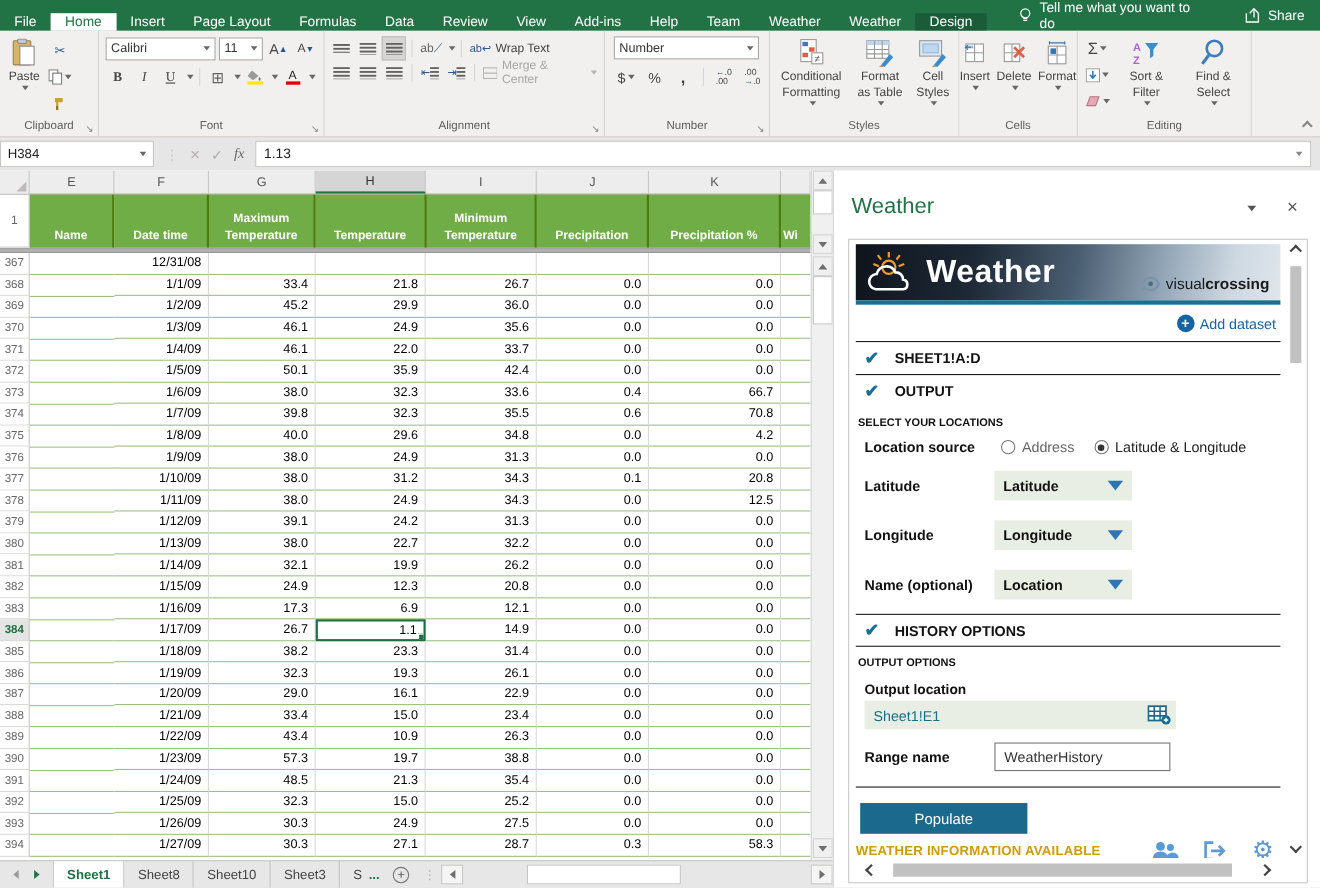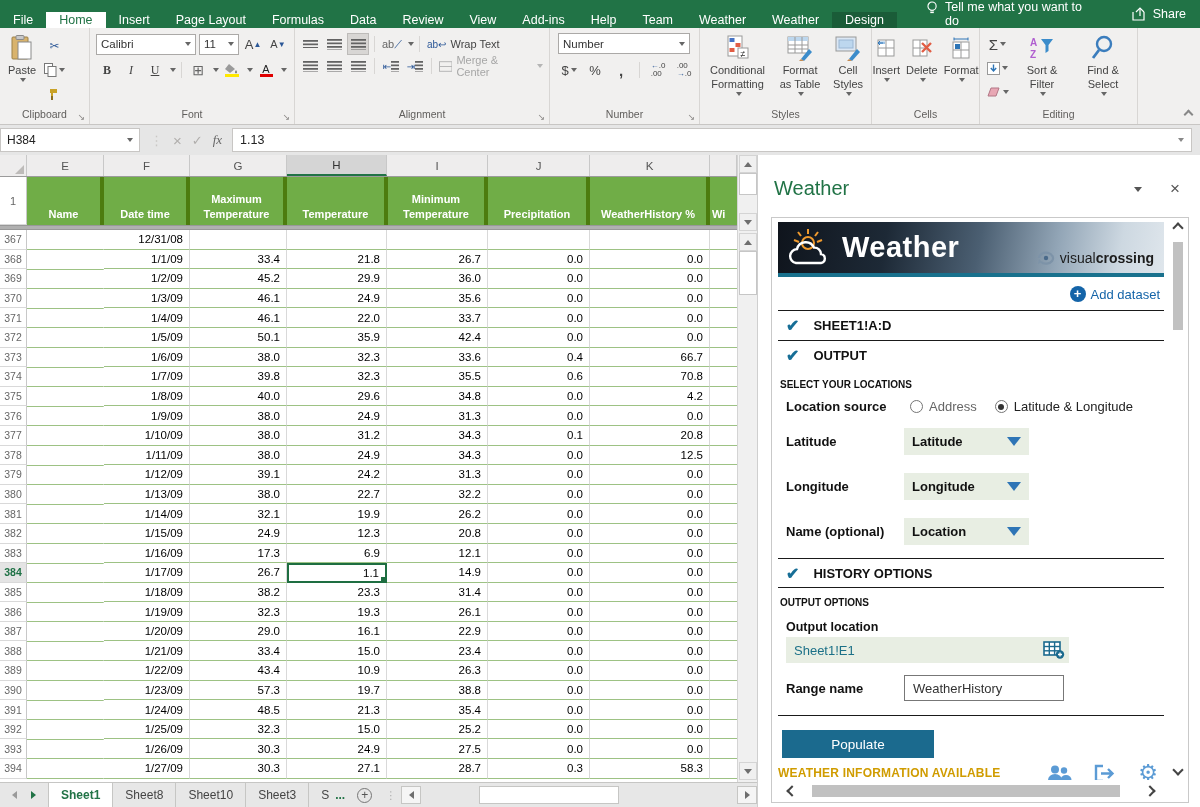--- a/index.html
+++ b/index.html
@@ -4,21 +4,21 @@
 <style>
   * { margin:0; padding:0; box-sizing:border-box; }
   body { font-family:"Liberation Sans", sans-serif; background:#e6e6e6; }
   .app { position:relative; width:1200px; height:807px; overflow:hidden; background:#e6e6e6; }
 
   
   .tabbar { position:absolute; left:0; top:0; width:1200px; height:28px; background:#217346; display:flex; align-items:stretch; color:#fff; font-size:12.5px; }
   .rtab { padding:0 13px; display:flex; align-items:center; cursor:pointer; white-space:nowrap;margin-top:12px; }
   .rtab.active { background:#fff; color:#217346; }
   .rtab.contextual { background:#1a5c38; }
-  .tellme { display:flex; gap:7px; padding:0 29px; }
+  .tellme { display:flex; align-items:center; gap:7px; padding:0 29px; }
   .tabbar-spacer { flex:1; }
   .share { display:flex; align-items:center; gap:6px; padding:0 14px; }
 
   
   .ribbon { position:absolute; left:0; top:28px; width:1200px; height:97px; background:#f1f0ef; border-bottom:1px solid #c8c6c4; display:flex; }
   .rgroup { position:relative; display:flex; flex-direction:column; border-right:1px solid #d8d6d4; padding:3px 2px 0 2px; }
   .rgroup-content { flex:1; display:flex; align-items:flex-start; }
   .rgroup-label { height:17px; text-align:center; font-size:10.5px; color:#605e5c; line-height:15px; position:relative; }
   .launcher { position:absolute; right:2px; bottom:2px; font-size:9px; color:#8a8886; line-height:9px; cursor:pointer; }
   .bigbtn { display:flex; flex-direction:column; align-items:center; justify-content:flex-start; padding:3px 6px; font-size:11px; color:#444; text-align:center; line-height:1.25; cursor:pointer; }
@@ -45,21 +45,21 @@
   
   .gridwrap { position:absolute; left:0; top:155px; width:757px; height:627px; background:#fff; }
   .gridinner { position:absolute; left:0; top:0; width:737px; height:627px; overflow:hidden; }
   .colhdr { display:flex; height:22px; background:#eeeded; border-bottom:1px solid #9b9b9b; }
   .corner { width:27px; border-right:1px solid #c8c8c8; position:relative; background:#eeeded; }
   .corner:after { content:""; position:absolute; right:2px; bottom:2px; border-left:9px solid transparent; border-bottom:9px solid #bdbbb9; }
   .colcell { display:flex; align-items:center; justify-content:center; font-size:11.5px; color:#555; border-right:1px solid #c8c8c8; }
   .colcell.sel { background:#d5d5d5; border-bottom:2px solid #217346; color:#333; }
   .hdrrow { display:flex; height:48px; }
   .rowno { width:27px; display:flex; align-items:center; justify-content:center; font-size:11px; color:#666; border-right:1px solid #c8c8c8; border-bottom:1px solid #d9d9d9; background:#fff; flex:none; }
-  .hcell { background:#6aa84f; background:#70ad47; color:#fff; font-weight:bold; font-size:11px; display:flex; align-items:flex-end; justify-content:center; text-align:center; line-height:1.35; padding:3px 2px; border-right:4px solid #4d7c0f; overflow:hidden; }
+  .hcell { background:#6aa84f; background:#70ad47; color:#fff; font-weight:bold; font-size:11px; display:flex; align-items:flex-end; justify-content:center; text-align:center; line-height:1.35; padding:3px 2px; border-right:2px solid #4d7c0f; overflow:hidden; }
   .splitbar { height:5px; background:#b0b0b0; border-top:1px solid #989898; border-bottom:1px solid #989898; }
   .drow { display:flex; height:19.6px; }
   .dcell { font-size:11.5px; color:#000; border-right:1px solid #d9d9d9; border-bottom:1px solid #9dc284; display:flex; align-items:center; overflow:hidden; white-space:nowrap; padding:0 6px; justify-content:flex-end; position:relative; }
   .dcell.txt { justify-content:flex-start; padding-left:4px;margin-top:19px; }
   .drow .rowno { font-size:10.5px; }
   .rowno.sel { background:#e4e4e4; color:#1e7145; font-weight:bold; }
   .dcell.selcell { border:2px solid #1e6e41; border-bottom:2px solid #1e6e41; }
   .dcell.selcell:after { content:""; position:absolute; right:-3px; bottom:-3px; width:6px; height:6px; background:#1e6e41; border:1px solid #fff; }
 
   
@@ -495,21 +495,21 @@
       </div>
       <div class="hdrrow">
         <div class="rowno">1</div>
         <div style="display:flex;">
             <div class="hcell" style="width: 77px;">Name</div>
             <div class="hcell" style="width: 86px;">Date time</div>
             <div class="hcell" style="width: 97px;">Maximum Temperature</div>
             <div class="hcell" style="width: 101px;">Temperature</div>
             <div class="hcell" style="width: 100px;">Minimum Temperature</div>
             <div class="hcell" style="width: 102px;">Precipitation</div>
-            <div class="hcell" style="width: 120px;">WeatherHistory %</div>
+            <div class="hcell" style="width: 120px;">Precipitation %</div>
             <div class="hcell" style="width: 27px; justify-content: flex-start; border-right: none;">Wi</div>
           </div>
       </div>
       <div class="splitbar"></div>
       <div>
           <div class="drow">
             <div class="rowno">367</div>
             <div class="dcell txt" style="width: 77px;">Herndon,Va</div>
             <div class="dcell" style="width: 86px;">12/31/08</div>
             <div class="dcell" style="width: 97px;"></div>

